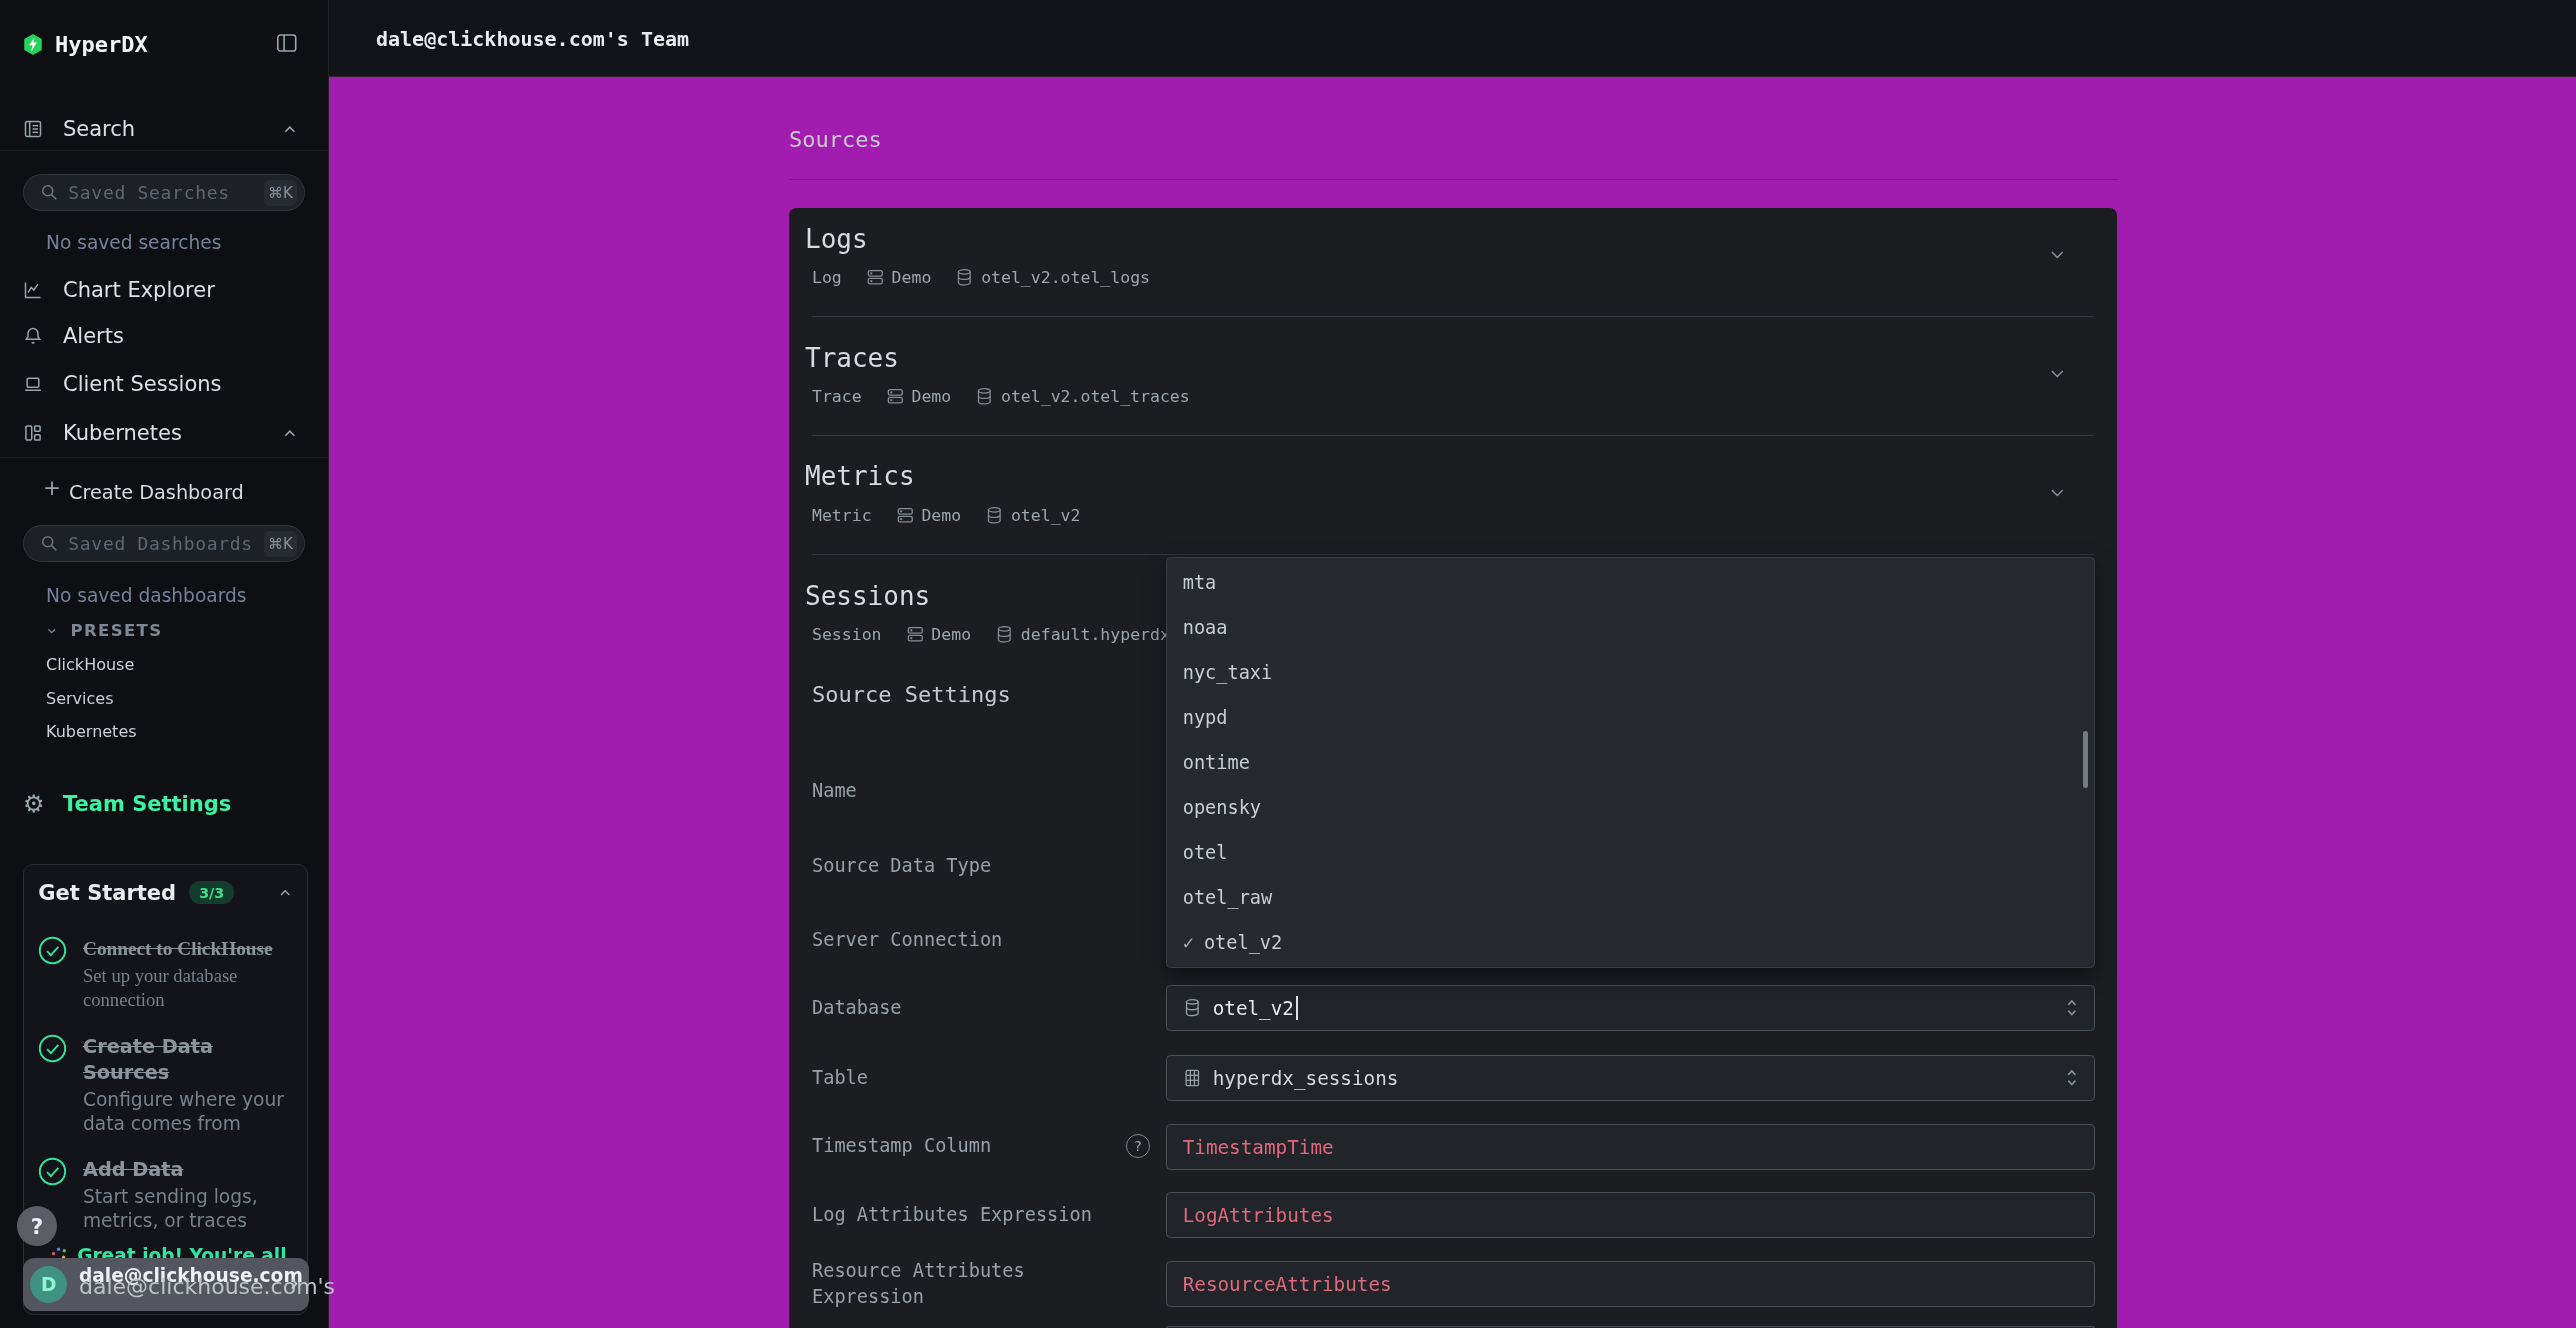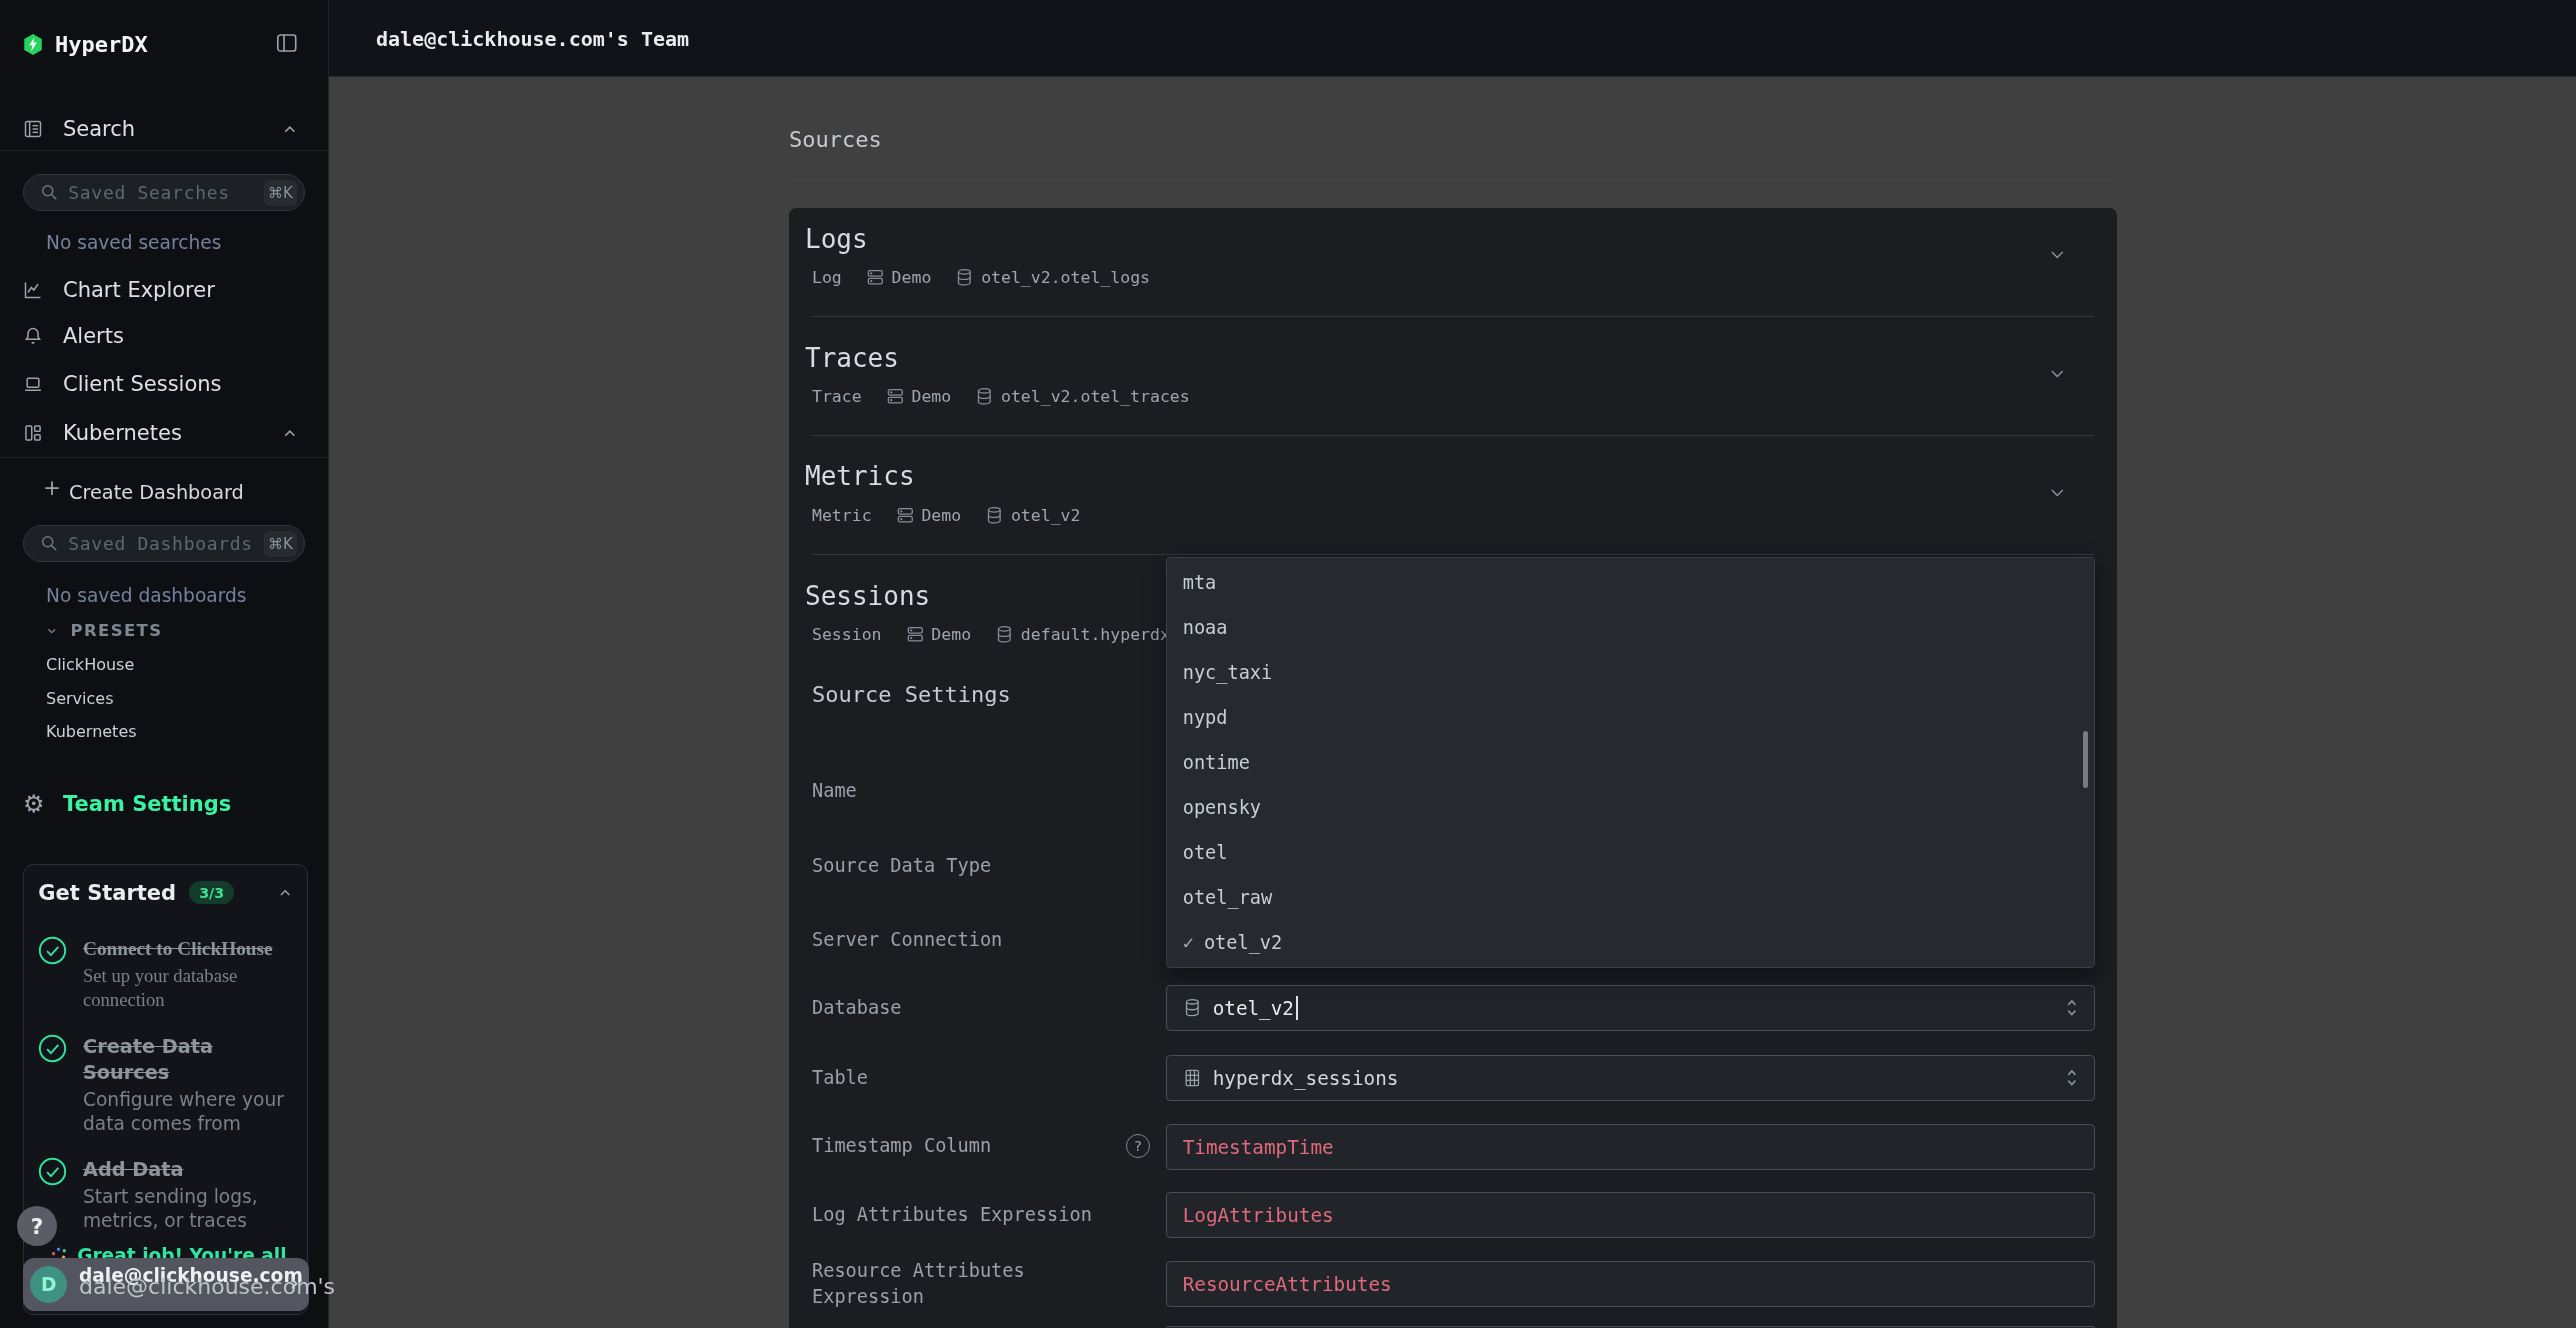--- a/index.html
+++ b/index.html
@@ -1,16 +1,16 @@
 <!DOCTYPE html>
 <html style="font-size:11.4px"><head>
 <meta charset="utf-8">
 <style>
   html,body{margin:0;padding:0;background:#0b0d10;}
-  #screen{position:relative;width:2576px;height:1328px;background:#404040;overflow:hidden;
+  #screen{position:relative;width:2576px;height:1328px;background:#a21caf;overflow:hidden;
           font-family:"DejaVu Sans","Liberation Sans",sans-serif;-webkit-font-smoothing:antialiased;}
   .abs{position:absolute;}
   .mono{font-family:"DejaVu Sans Mono","Liberation Mono",monospace;}
   .flex{display:flex;align-items:center;}
   svg{display:block;}
 
   
   #sidebar{left:0;top:0;width:329px;height:1328px;background:#0d0f13;border-right:1.4px solid #1f2227;box-sizing:border-box;}
   .side-row{position:absolute;left:0;width:329px;height:40px;display:flex;align-items:center;}
   .side-icon{position:absolute;left:23px;width:20px;height:20px;color:#9ba3ad;}

